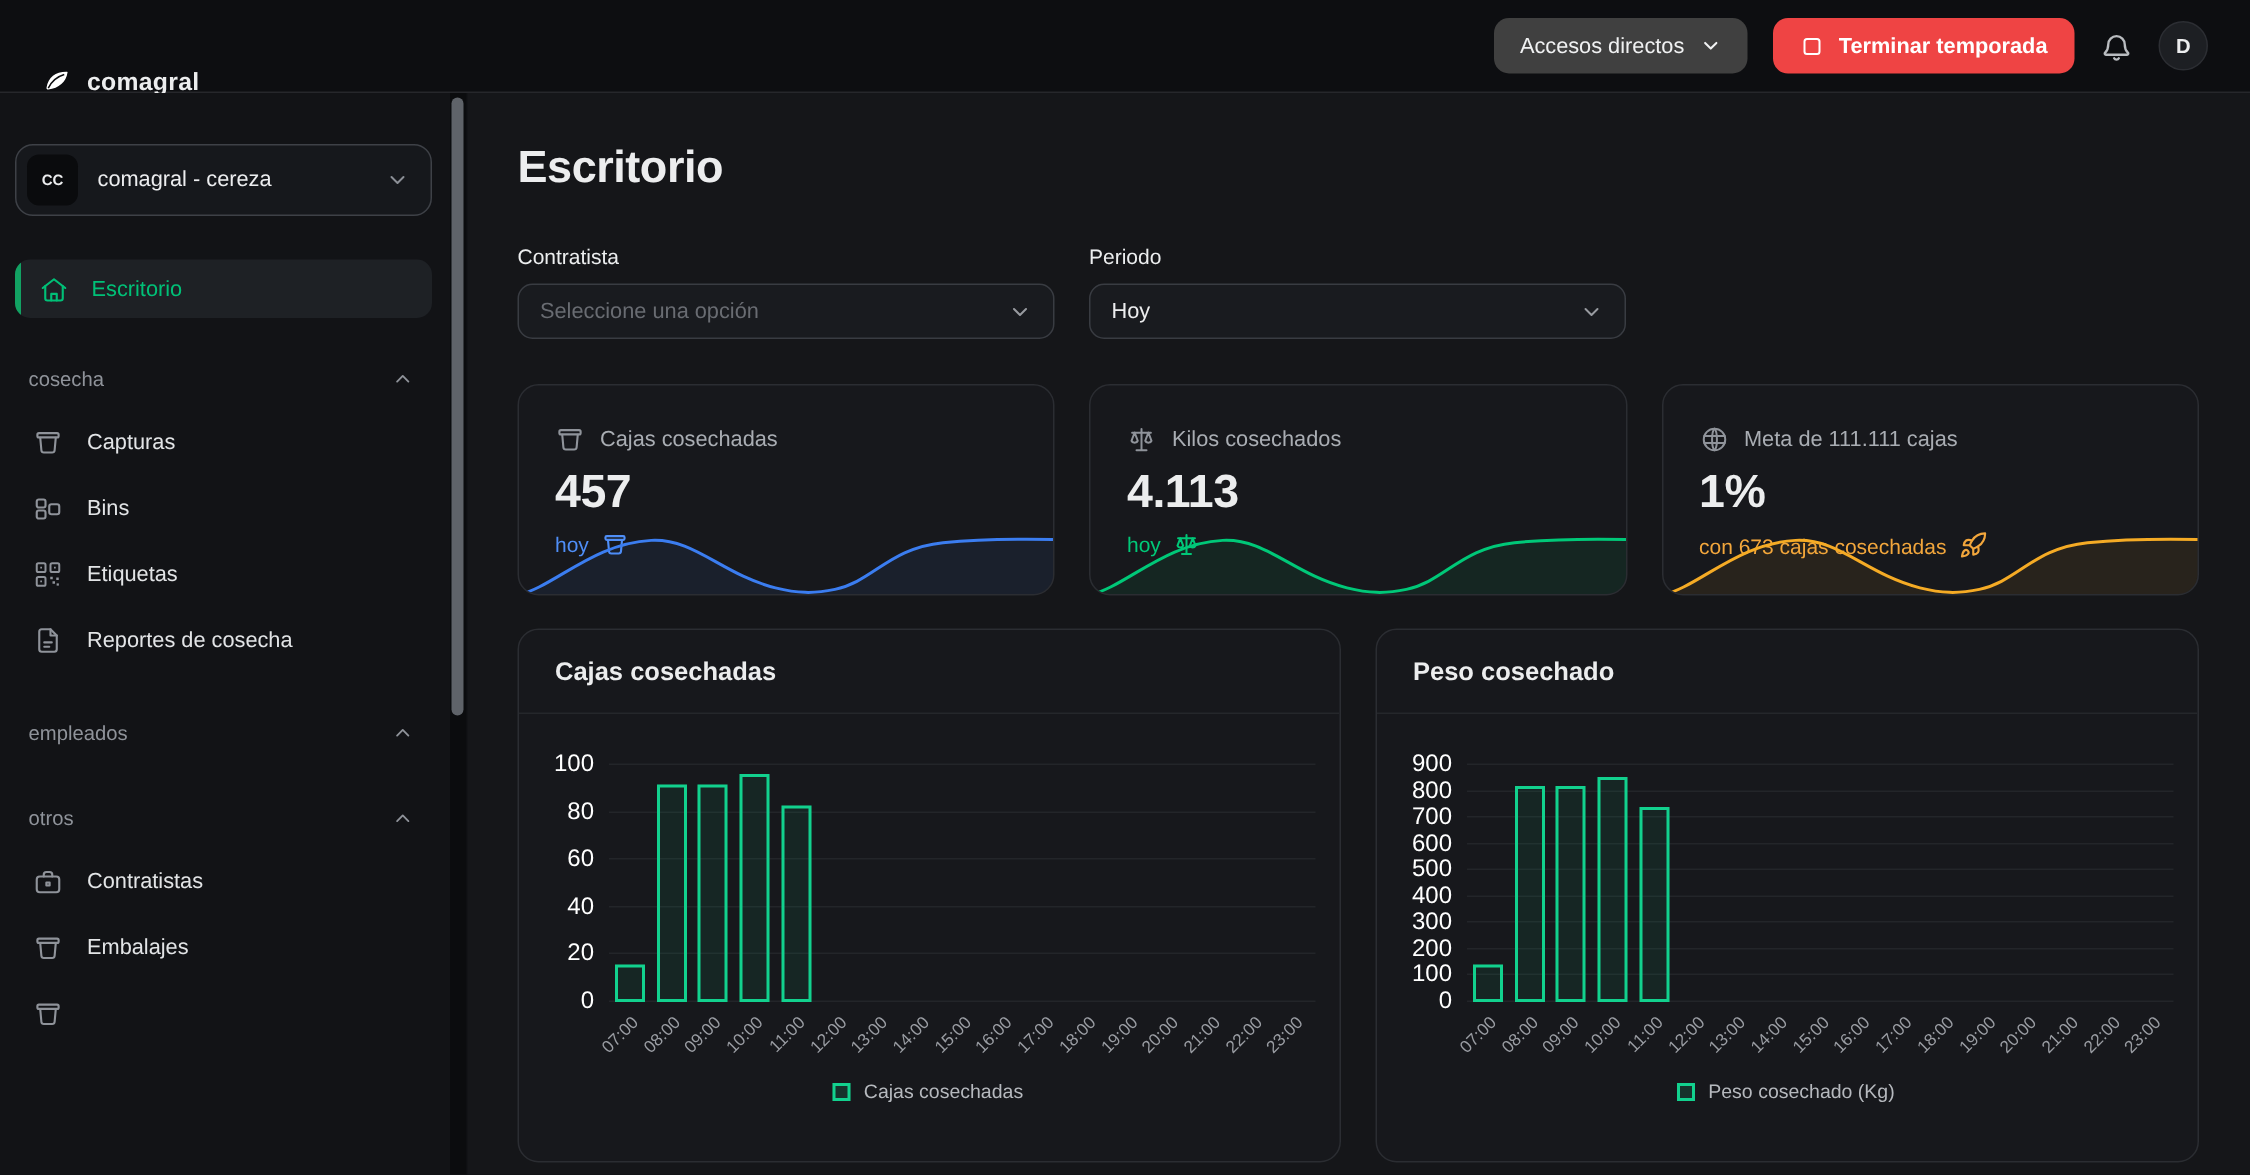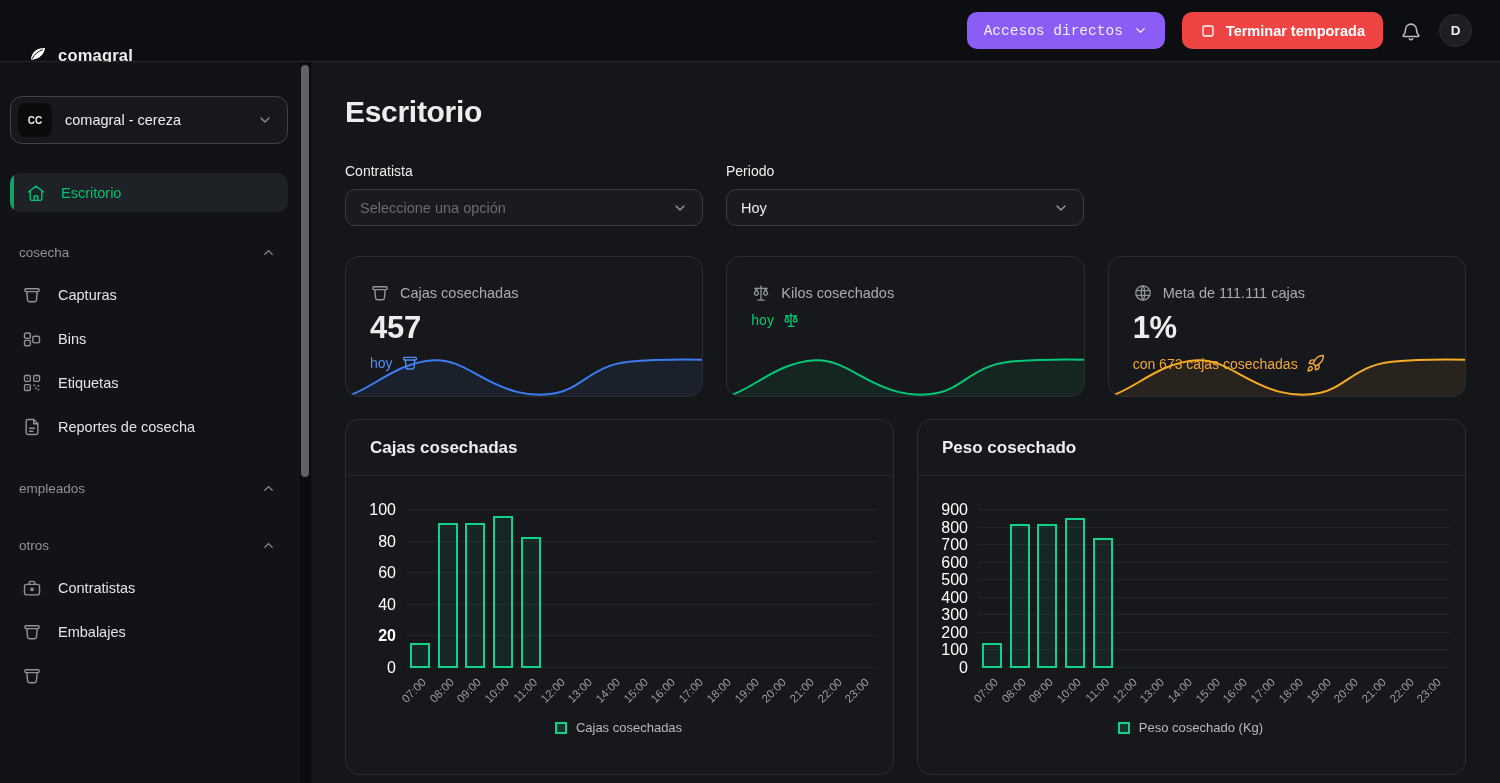--- a/index.html
+++ b/index.html
@@ -5,22 +5,22 @@
   * { margin:0; padding:0; box-sizing:border-box; }
   html,body { width:1500px; height:783px; overflow:hidden; background:#121316;
     font-family:"Liberation Sans", sans-serif; color:#ecedee; }
 
   
   .navbar { height:62px; background:#0d0e11; border-bottom:1px solid #26272b;
     display:flex; align-items:center; padding:0 28px; }
   .brand { display:flex; align-items:flex-end; gap:10px; font-size:16.5px; font-weight:700; letter-spacing:.2px;margin-top:48px; }
   .nav-right { margin-left:auto; display:flex; align-items:center; gap:17px; }
   .btn-shortcuts { display:flex; align-items:center; gap:10px; height:37px; padding:0 17px;
-    background:#8b5cf6; border:none; border-radius:10px; color:#f0f1f2; font-size:14.5px;
-    font-family:Liberation Mono, monospace; cursor:pointer; }
+    background:#404040; border:none; border-radius:10px; color:#f0f1f2; font-size:14.5px;
+    font-family:Liberation Sans, sans-serif; cursor:pointer; }
   .btn-primary { display:flex; align-items:center; gap:10px; height:37px; padding:0 18px;
     background:#ef4444; border:none; border-radius:10px; color:#fff; font-size:14.5px; font-weight:700;
     font-family:inherit; cursor:pointer; }
   .bell { color:#b9bcc0; display:flex; cursor:pointer; }
   .avatar { width:33px; height:33px; border-radius:50%; background:#1d1f23; border:1px solid #2c2e33;
     display:flex; align-items:center; justify-content:center; font-size:13.5px; font-weight:700; cursor:pointer; }
 
   
   .shell { display:flex; height:721px; }
 
@@ -340,20 +340,21 @@
         <div class="stat-head">
           <span class="ic">
             <svg width="20" height="20" viewBox="0 0 24 24" fill="none" stroke="currentColor" stroke-width="1.6" stroke-linecap="round" stroke-linejoin="round">
               <path d="M12 3.5v17M8 20.5h8"></path>
               <path d="M4.5 6.5h15"></path>
               <path d="M6.5 6.5L4 13a2.7 2.7 0 0 0 5 0L6.5 6.5zM17.5 6.5L15 13a2.7 2.7 0 0 0 5 0l-2.5-6.5z"></path>
             </svg>
           </span>
           <span>Kilos cosechados</span>
         </div>
+        <div class="stat-value">4.113</div>
         <div class="stat-sub" style="color: rgb(0, 200, 120);">
           <span>hoy</span>
           <span>
             <svg width="18" height="18" viewBox="0 0 24 24" fill="none" stroke="currentColor" stroke-width="1.8" stroke-linecap="round" stroke-linejoin="round">
               <path d="M12 3.5v17M8 20.5h8"></path>
               <path d="M4.5 6.5h15"></path>
               <path d="M6.5 6.5L4 13a2.7 2.7 0 0 0 5 0L6.5 6.5zM17.5 6.5L15 13a2.7 2.7 0 0 0 5 0l-2.5-6.5z"></path>
             </svg>
           </span>
         </div>
@@ -394,21 +395,21 @@
     </div>
 
     <div class="charts">
       <div class="chart-card">
         <div class="chart-header">Cajas cosechadas</div>
         <div class="chart-body">
           <div class="cg">
               <div class="gridline" style="bottom: 0%;"></div>
               <div class="ytick" style="bottom: 0%;">0</div>
               <div class="gridline" style="bottom: 20%;"></div>
-              <div class="ytick" style="bottom: 20%; font-weight: bold;">20</div>
+              <div class="ytick" style="bottom: 20%;">20</div>
               <div class="gridline" style="bottom: 40%;"></div>
               <div class="ytick" style="bottom: 40%;">40</div>
               <div class="gridline" style="bottom: 60%;"></div>
               <div class="ytick" style="bottom: 60%;">60</div>
               <div class="gridline" style="bottom: 80%;"></div>
               <div class="ytick" style="bottom: 80%;">80</div>
               <div class="gridline" style="bottom: 100%;"></div>
               <div class="ytick" style="bottom: 100%;">100</div>
               <div class="bar" style="left: 2.94118%; height: 16%; border-color: rgb(18, 209, 142);"></div>
               <div class="bar" style="left: 8.82353%; height: 92%; border-color: rgb(18, 209, 142);"></div>

